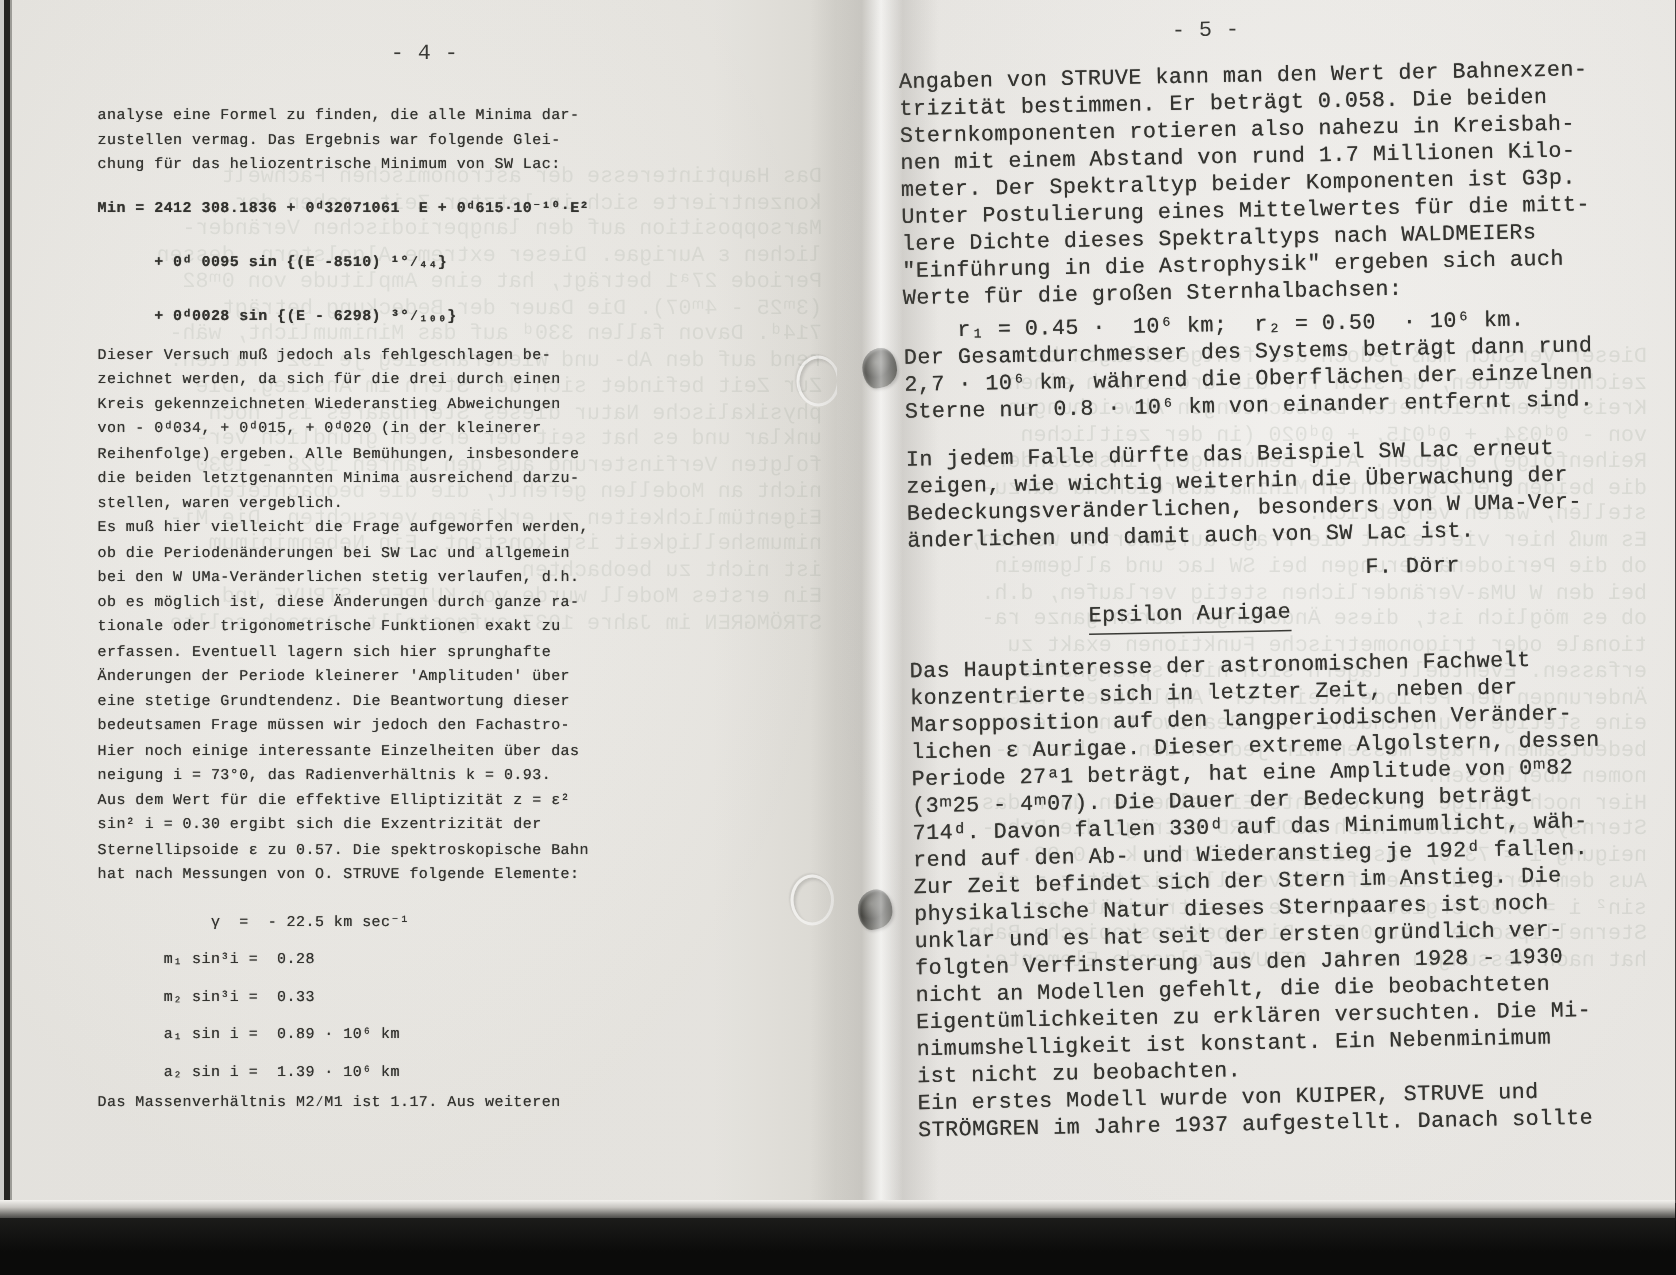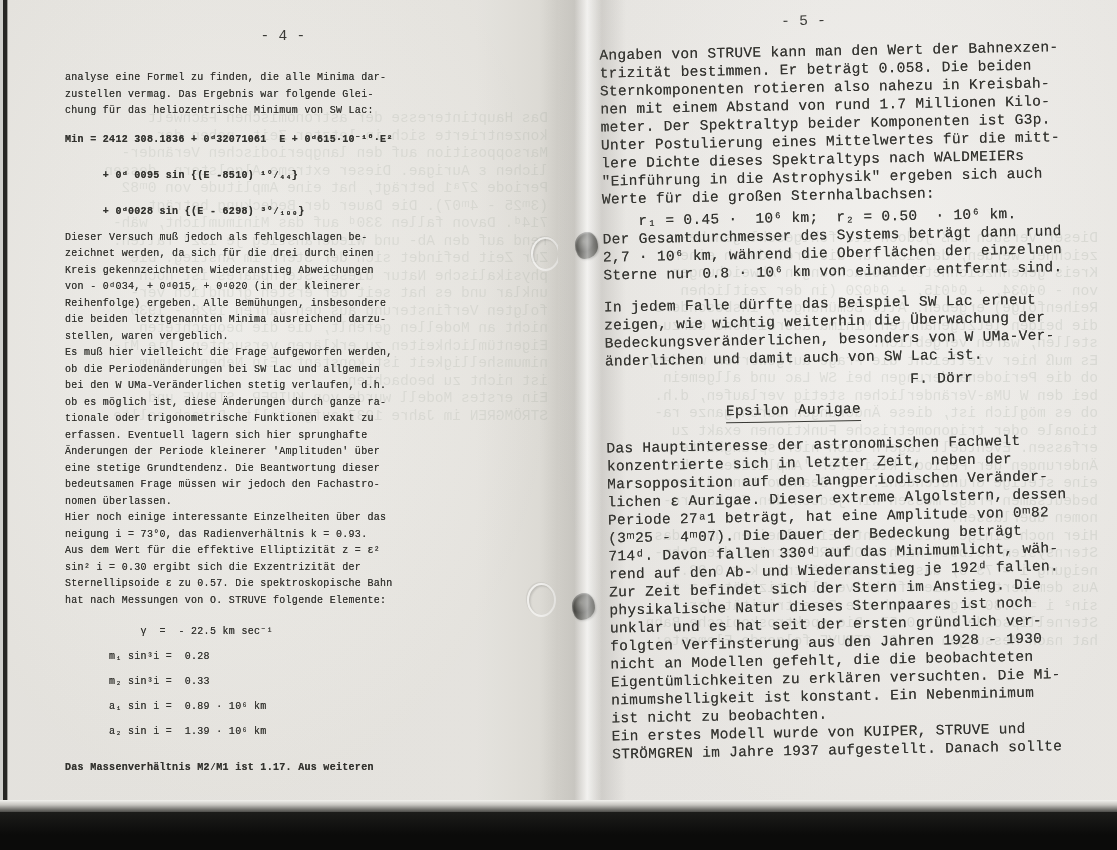--- a/index.html
+++ b/index.html
@@ -24,21 +24,21 @@
   .body-col{position:absolute;font-size:10px;color:#33332f;letter-spacing:0.3px;
             text-shadow:0 0 0.5px rgba(45,45,42,0.75);}
   .line{white-space:pre;}
   .para .line{line-height:16.5px;}
   .eq .line{line-height:36px;font-weight:bold;}
   .elements .line{line-height:25px;}
   .rline .line{line-height:24px;}
   .rpara .line{line-height:18px;}
   .eq{margin-top:2px;}
   .elements{margin-top:10px;}
-  .para3{margin-top:16px;font-weight:bold;}
+  .para3{margin-top:0;}
   .rline{margin-top:4px;}
   .gap{margin-top:14px;}
   .signature{margin-top:5px;padding-left:305px;font-size:14.5px;color:#33332f;
              letter-spacing:0.3px;line-height:18px;white-space:pre;}
   .heading-wrap{margin-top:11px;padding-left:120px;line-height:19px;}
   .heading{display:inline-block;border-bottom:1.6px solid #3a3a36;padding-bottom:1px;
            font-size:14.5px;color:#33332f;letter-spacing:0.3px;}
   .body-left{left:57px;top:70px;width:496px;}
   .rot{position:absolute;left:48px;top:0;width:500px;transform:rotate(-1.05deg);
        transform-origin:30px 420px;}
@@ -120,21 +120,20 @@
             <div class="line">stellen, waren vergeblich.</div>
             <div class="line">Es muß hier vielleicht die Frage aufgeworfen werden,</div>
             <div class="line">ob die Periodenänderungen bei SW Lac und allgemein</div>
             <div class="line">bei den W UMa-Veränderlichen stetig verlaufen, d.h.</div>
             <div class="line">ob es möglich ist, diese Änderungen durch ganze ra-</div>
             <div class="line">tionale oder trigonometrische Funktionen exakt zu</div>
             <div class="line">erfassen. Eventuell lagern sich hier sprunghafte</div>
             <div class="line">Änderungen der Periode kleinerer 'Amplituden' über</div>
             <div class="line">eine stetige Grundtendenz. Die Beantwortung dieser</div>
             <div class="line">bedeutsamen Frage müssen wir jedoch den Fachastro-</div>
-            <div class="line">nomen überlassen.</div>
             <div class="line">Hier noch einige interessante Einzelheiten über das</div>
             <div class="line">neigung i = 73°0, das Radienverhältnis k = 0.93.</div>
             <div class="line">Aus dem Wert für die effektive Elliptizität z = ε²</div>
             <div class="line">sin² i = 0.30 ergibt sich die Exzentrizität der</div>
             <div class="line">Sternellipsoide ε zu 0.57. Die spektroskopische Bahn</div>
             <div class="line">hat nach Messungen von O. STRUVE folgende Elemente:</div>
           </div>
         <div class="elements">
             <div class="line">            γ  =  - 22.5 km sec⁻¹</div>
             <div class="line">       m₁ sin³i =  0.28</div>

